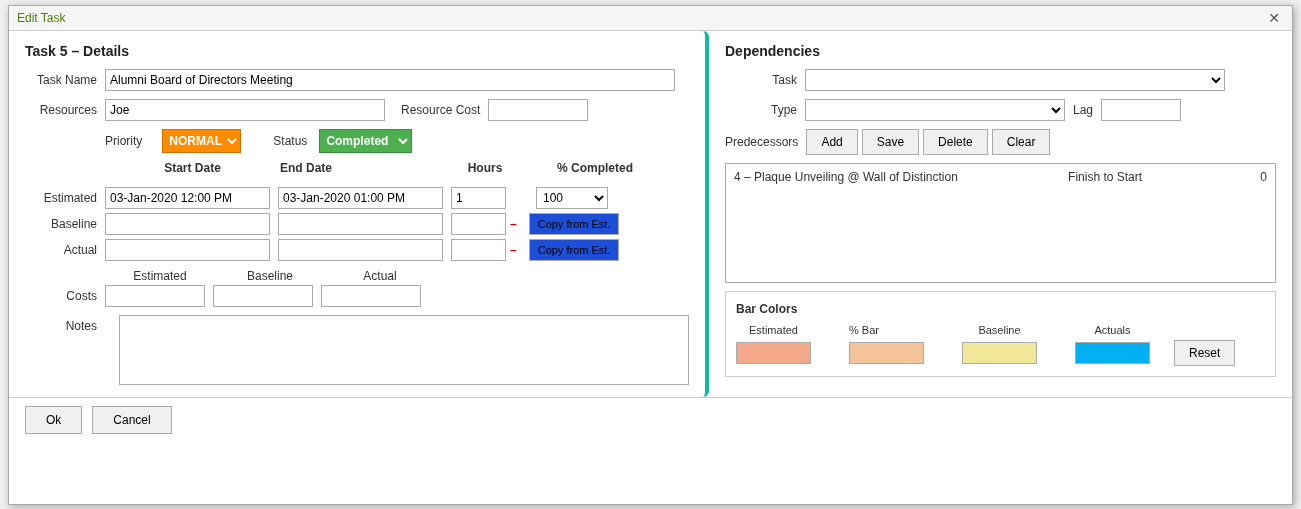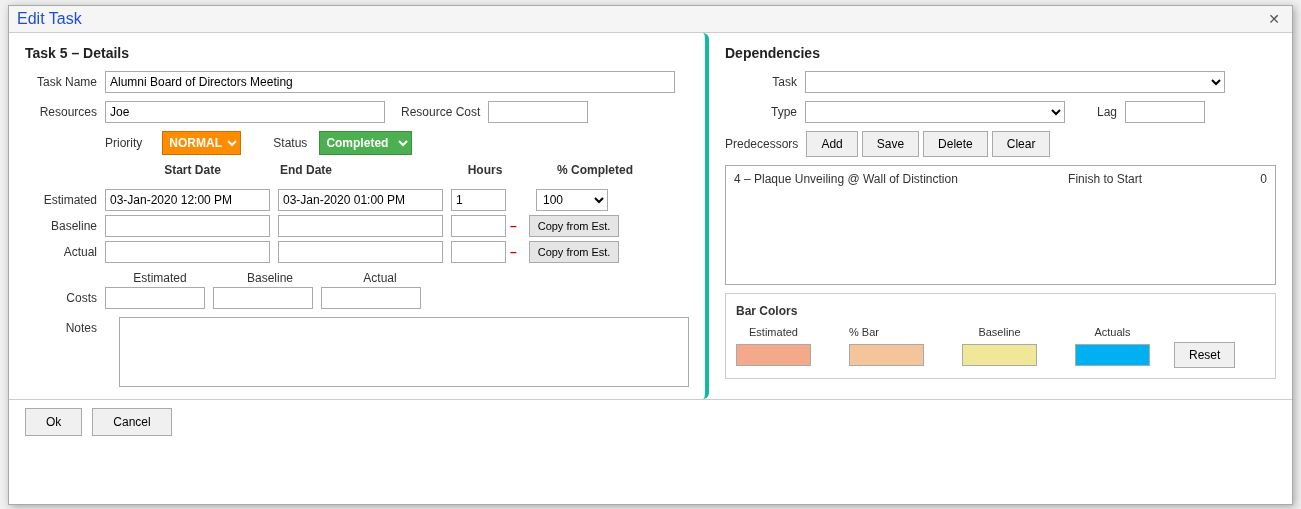--- a/index.html
+++ b/index.html
@@ -22,22 +22,22 @@
     }
     .dialog-titlebar {
       background: #f5f5f5;
       border-bottom: 1px solid #ccc;
       padding: 4px 8px;
       display: flex;
       align-items: center;
       justify-content: space-between;
     }
     .dialog-title {
-      font-size: 16px;
-      color: #1d4ed8;
+      font-size: 12px;
+      color: #4d7c0f;
     }
     .close-btn {
       background: none;
       border: none;
       cursor: pointer;
       font-size: 14px;
       color: #555;
       padding: 0 4px;
     }
     .dialog-body {
@@ -100,21 +100,21 @@
     .col-pct { text-align: center; min-width: 100px; }
     .date-row {
       display: flex;
       align-items: center;
       margin-bottom: 4px;
     }
     .row-label { width: 80px; text-align: right; padding-right: 8px; color: #333; }
     .date-input { width: 165px; }
     .hours-input { width: 55px; margin-left: 8px; }
     .copy-btn {
-      background: #e5e5e5;
+      background: #1d4ed8;
       border: 1px solid #aaa;
       padding: 2px 8px;
       cursor: pointer;
       font-size: 11px;
       height: 22px;
       margin-left: 8px;
     }
     .dash { color: #cc0000; margin: 0 4px; font-weight: bold; }
     .costs-section { margin-bottom: 8px; }
     .costs-header {
@@ -137,21 +137,21 @@
       padding: 2px 4px;
       resize: none;
     }
     
     .dep-form-row {
       display: flex;
       align-items: center;
       margin-bottom: 8px;
     }
     .dep-label { color: #333; min-width: 80px; text-align: right; padding-right: 8px; }
-    .lag-label { color: #333; margin-left: 32px; margin-right: 8px; }
+    .lag-label { color: #333; margin-left: 8px; margin-right: 8px; }
     .lag-input { width: 80px; }
     .action-btn {
       background: #f0f0f0;
       border: 1px solid #aaa;
       padding: 3px 14px;
       cursor: pointer;
       font-size: 12px;
       height: 26px;
     }
     .dep-list {

